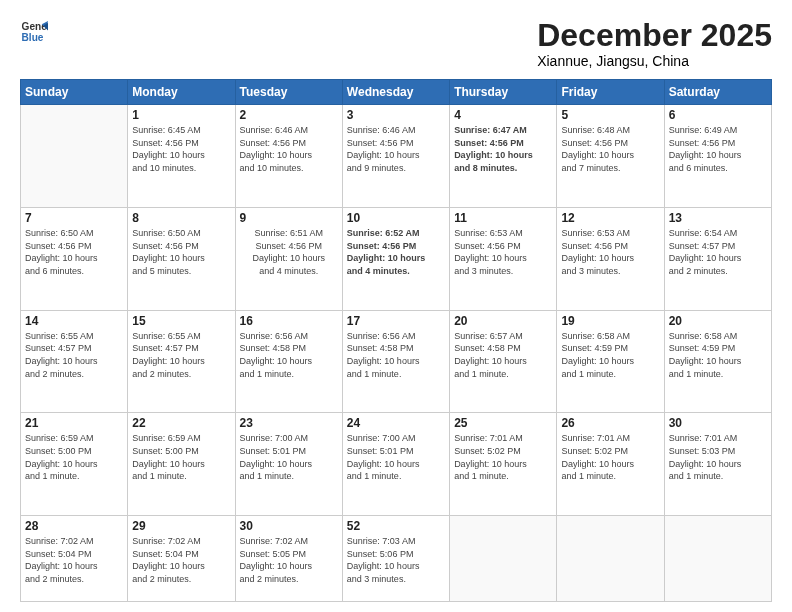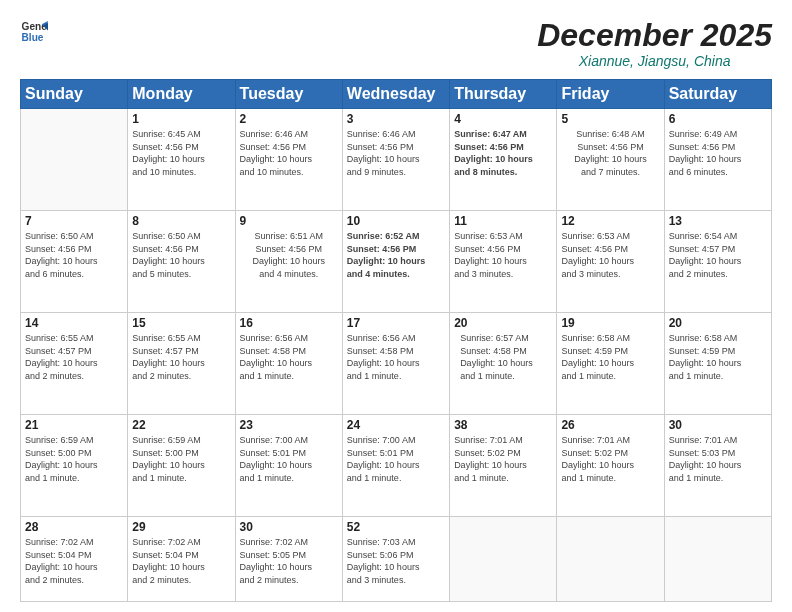--- a/index.html
+++ b/index.html
@@ -26,44 +26,43 @@
     .logo {
       display: flex;
       align-items: center;
       gap: 4px;
     }
     .logo-icon {
       width: 28px;
       height: 28px;
     }
     .title-block {
-      text-align: center;
-      font-style: italic;
+      text-align: left;
     }
     .month-title {
       font-size: 32px;
       font-weight: bold;
       color: #222;
       line-height: 1.1;
     }
     .subtitle {
       font-size: 14px;
-      color: #0f766e;
+      color: #000000;
     }
     .calendar {
       flex: 1;
       border: 1px solid #ccc;
       border-collapse: collapse;
       width: 100%;
       table-layout: fixed;
     }
     .calendar thead tr th {
       background: #2e6db4;
       color: #fff;
-      font-size: 16px;
+      font-size: 12px;
       font-weight: bold;
       padding: 5px 4px;
       text-align: left;
       border: 1px solid #2560a0;
     }
     .calendar tbody tr td {
       border: 1px solid #ccc;
       vertical-align: top;
       padding: 3px 4px;
       font-size: 9.5px;
@@ -146,21 +145,21 @@
           </td>
           <td>
             <span class="day-number">4</span>
             <div class="day-info" style="white-space: pre-line; font-weight: bold;">Sunrise: 6:47 AM
 Sunset: 4:56 PM
 Daylight: 10 hours
 and 8 minutes.</div>
           </td>
           <td>
             <span class="day-number">5</span>
-            <div class="day-info" style="white-space: pre-line; text-align: center;">Sunrise: 6:48 AM
+            <div class="day-info" style="white-space: pre-line;">Sunrise: 6:48 AM
 Sunset: 4:56 PM
 Daylight: 10 hours
 and 7 minutes.</div>
           </td>
           <td>
             <span class="day-number">6</span>
             <div class="day-info" style="white-space: pre-line;">Sunrise: 6:49 AM
 Sunset: 4:56 PM
 Daylight: 10 hours
 and 6 minutes.</div>
@@ -241,21 +240,21 @@
           </td>
           <td>
             <span class="day-number">17</span>
             <div class="day-info" style="white-space: pre-line;">Sunrise: 6:56 AM
 Sunset: 4:58 PM
 Daylight: 10 hours
 and 1 minute.</div>
           </td>
           <td>
             <span class="day-number">20</span>
-            <div class="day-info" style="white-space: pre-line; margin-left: 6px;">Sunrise: 6:57 AM
+            <div class="day-info" style="white-space: pre-line;">Sunrise: 6:57 AM
 Sunset: 4:58 PM
 Daylight: 10 hours
 and 1 minute.</div>
           </td>
           <td>
             <span class="day-number">19</span>
             <div class="day-info" style="white-space: pre-line;">Sunrise: 6:58 AM
 Sunset: 4:59 PM
 Daylight: 10 hours
 and 1 minute.</div>
@@ -291,21 +290,21 @@
 and 1 minute.</div>
           </td>
           <td>
             <span class="day-number">24</span>
             <div class="day-info" style="white-space: pre-line;">Sunrise: 7:00 AM
 Sunset: 5:01 PM
 Daylight: 10 hours
 and 1 minute.</div>
           </td>
           <td>
-            <span class="day-number">38</span>
+            <span class="day-number">25</span>
             <div class="day-info" style="white-space: pre-line;">Sunrise: 7:01 AM
 Sunset: 5:02 PM
 Daylight: 10 hours
 and 1 minute.</div>
           </td>
           <td>
             <span class="day-number">26</span>
             <div class="day-info" style="white-space: pre-line;">Sunrise: 7:01 AM
 Sunset: 5:02 PM
 Daylight: 10 hours

